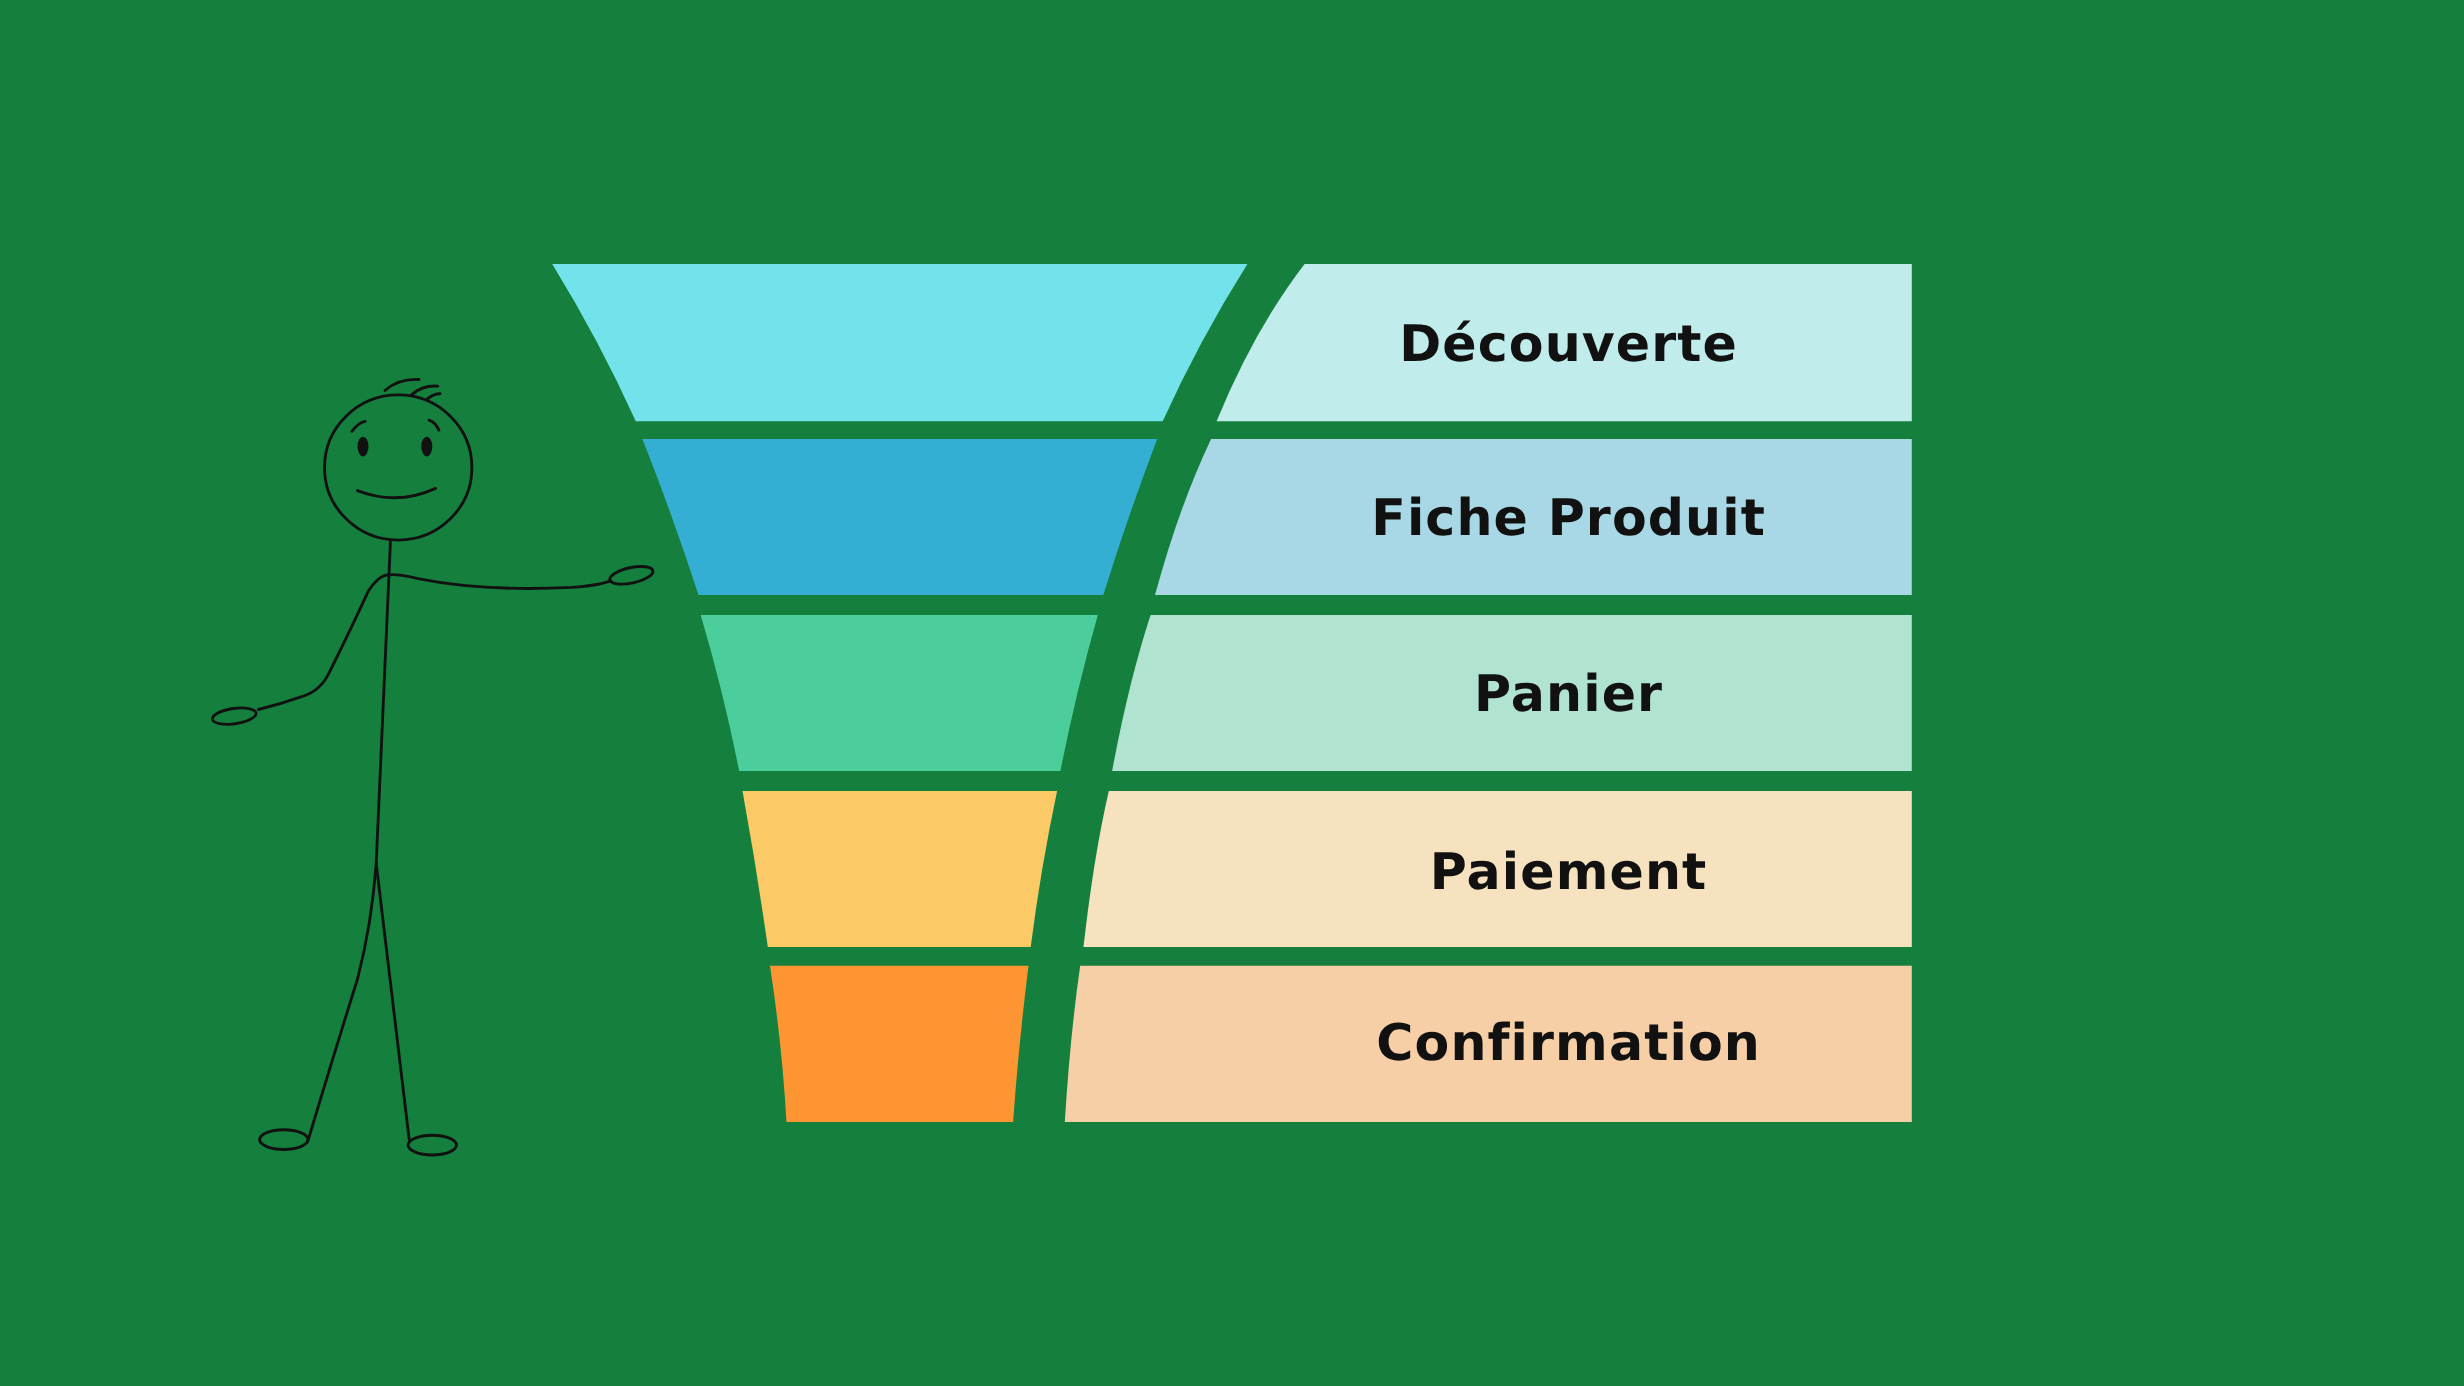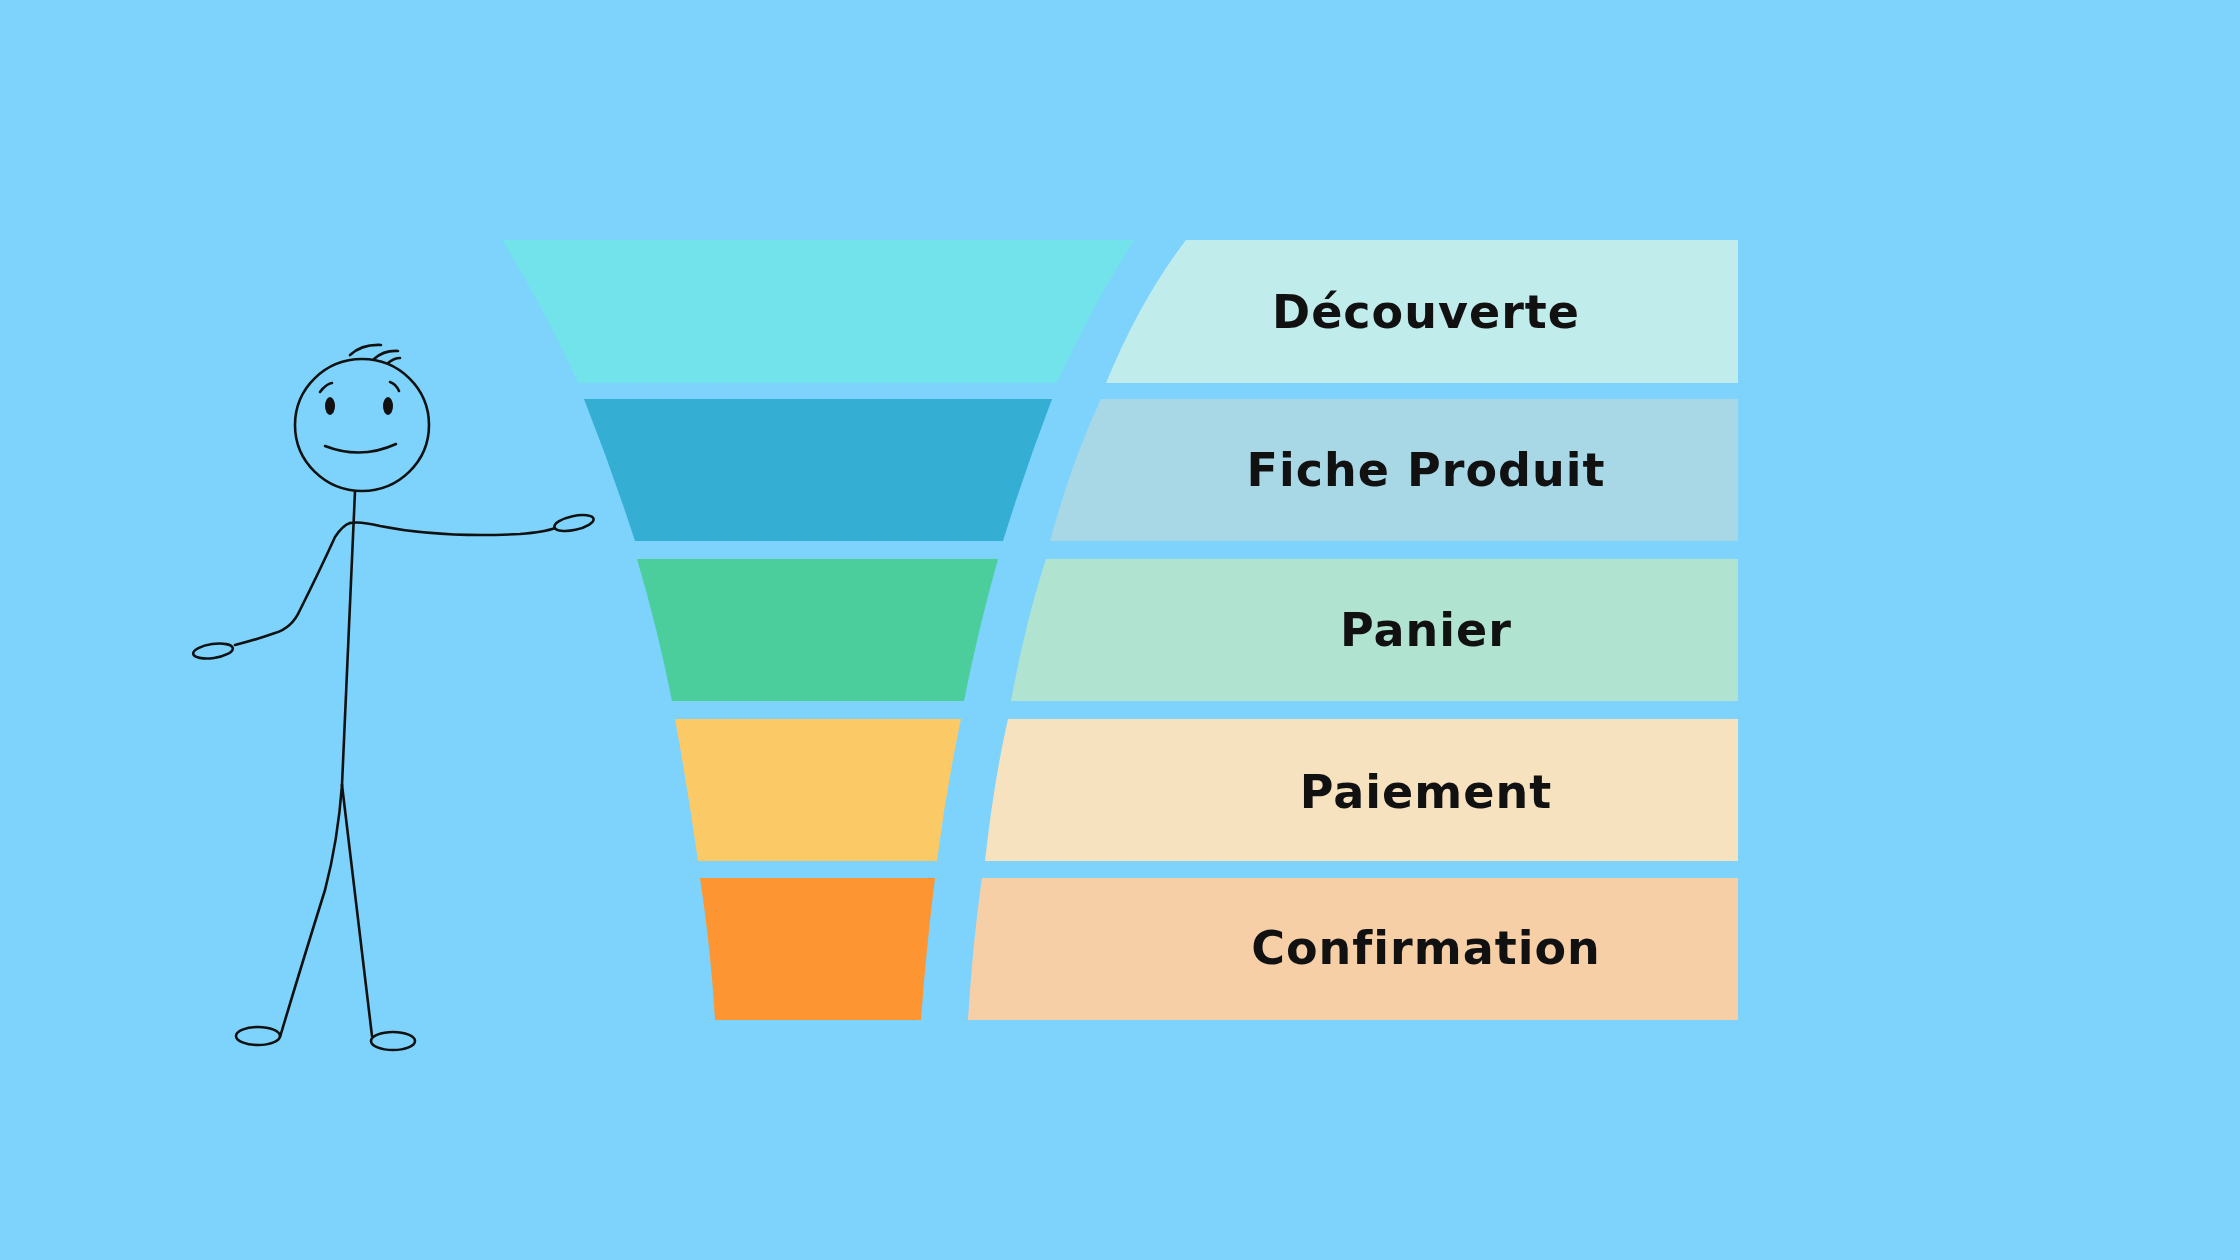--- a/index.html
+++ b/index.html
@@ -7,21 +7,21 @@
       padding: 0;
       width: 2240px;
       height: 1260px;
       background: #f3f3f3;
       overflow: hidden;
     }
     .canvas {
       position: relative;
       width: 2240px;
       height: 1260px;
-      background: #7dd3fc;
+      background: #15803d;
     }
     svg.stage {
       position: absolute;
       left: 0;
       top: 0;
       width: 2240px;
       height: 1260px;
     }
     .stage-label {
       font-family: "DejaVu Sans", "Liberation Sans", sans-serif;

